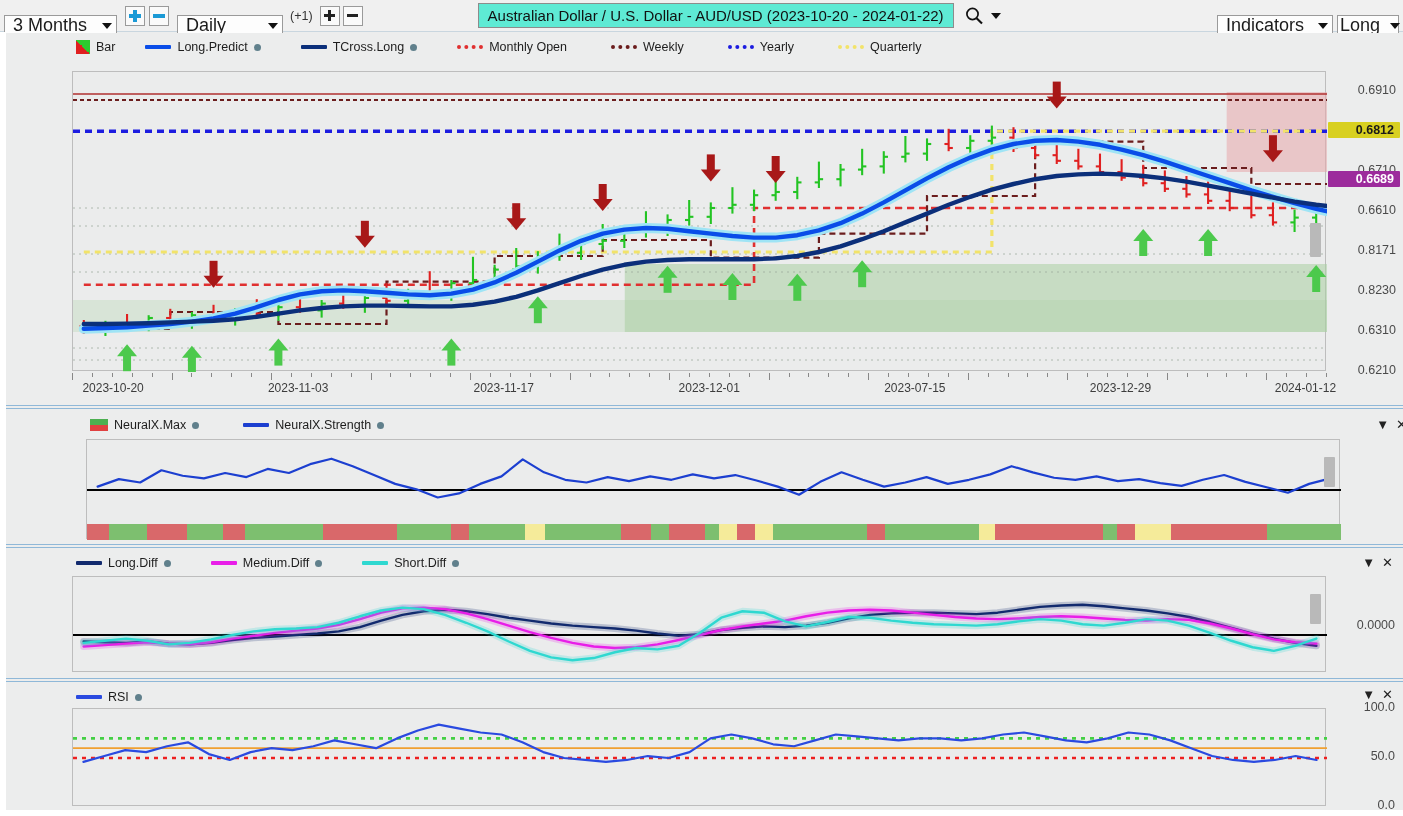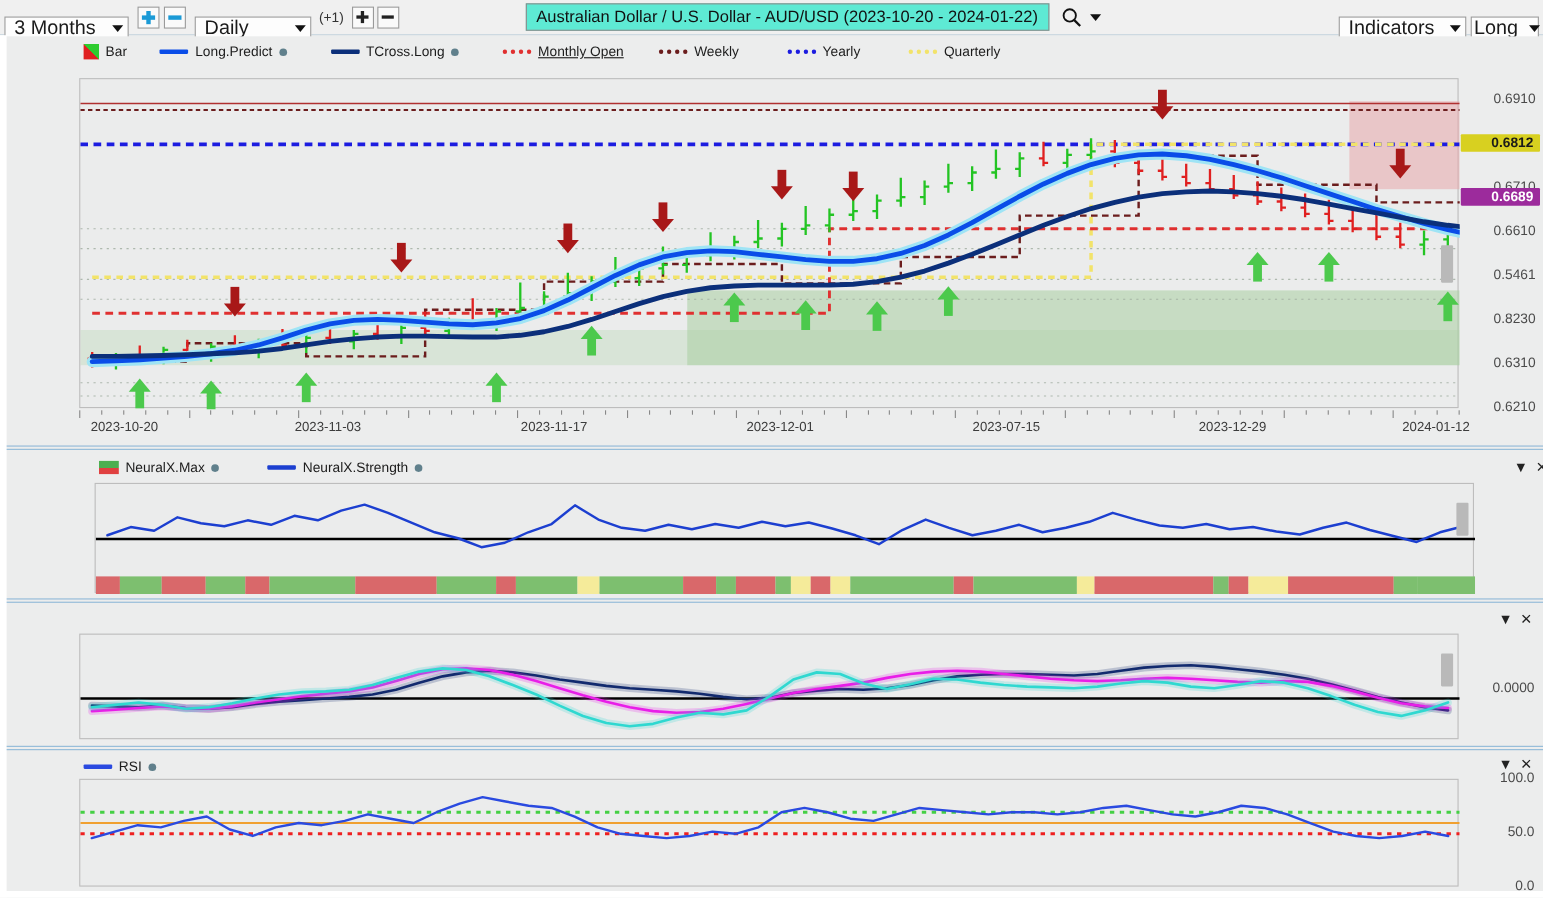--- a/index.html
+++ b/index.html
@@ -129,21 +129,21 @@
         <div class="lg-item" style="margin-right: 18px;">
           <span class="sw sw-line" style="background: rgb(10, 77, 232);"></span>
           <span>Long.Predict</span>
           <span class="dot"></span>
         </div>
         <div class="lg-item" style="margin-right: 18px;">
           <span class="sw sw-line" style="background: rgb(11, 47, 122);"></span>
           <span>TCross.Long</span>
           <span class="dot"></span>
         </div>
-        <div class="lg-item" style="margin-right: 10px; text-decoration: underline;">
+        <div class="lg-item" style="margin-right: 22px;">
           <span class="sw sw-dash" style="border-top-color: rgb(224, 48, 48);"></span>
           <span>Monthly Open</span>
         </div>
         <div class="lg-item" style="margin-right: 22px;">
           <span class="sw sw-dash" style="border-top-color: rgb(107, 29, 29);"></span>
           <span>Weekly</span>
         </div>
         <div class="lg-item" style="margin-right: 22px;">
           <span class="sw sw-dash" style="border-top-color: rgb(28, 28, 224);"></span>
           <span>Yearly</span>
@@ -431,21 +431,21 @@
           </g>
         </svg>
     </div>
     <div class="scroll-thumb" style="left:1310px; top:190px; height:34px;"></div>
     <div id="main-yaxis">
         <div class="axis-lbl" style="left: 1330px; width: 66px; top: 50px;">0.6910</div>
         <div class="axis-lbl hl" style="left: 1328px; width: 72px; top: 89.2px; background: rgb(216, 208, 32); color: rgb(26, 26, 26);">0.6812</div>
         <div class="axis-lbl" style="left: 1330px; width: 66px; top: 130px;">0.6710</div>
         <div class="axis-lbl hl" style="left: 1328px; width: 72px; top: 138.4px; background: rgb(156, 43, 156); color: rgb(255, 255, 255);">0.6689</div>
         <div class="axis-lbl" style="left: 1330px; width: 66px; top: 170px;">0.6610</div>
-        <div class="axis-lbl" style="left: 1330px; width: 66px; top: 210px;">0.5461</div>
+        <div class="axis-lbl" style="left: 1330px; width: 66px; top: 210px;">0.8171</div>
         <div class="axis-lbl" style="left: 1330px; width: 66px; top: 250px;">0.8230</div>
         <div class="axis-lbl" style="left: 1330px; width: 66px; top: 290px;">0.6310</div>
         <div class="axis-lbl" style="left: 1330px; width: 66px; top: 330px;">0.6210</div>
       </div>
     <div id="main-xaxis">
         <div class="xtick-lbl" style="left: 113.115px; top: 348px;">2023-10-20</div>
         <div class="xtick-lbl" style="left: 298.131px; top: 348px;">2023-11-03</div>
         <div class="xtick-lbl" style="left: 503.705px; top: 348px;">2023-11-17</div>
         <div class="xtick-lbl" style="left: 709.279px; top: 348px;">2023-12-01</div>
         <div class="xtick-lbl" style="left: 914.852px; top: 348px;">2023-07-15</div>
@@ -573,20 +573,37 @@
     </div>
     <div class="scroll-thumb" style="left:1310px; top:46px; height:30px;"></div>
     <div class="pnl-ctl" style="right:10px; top:6px;">
       <span>▼</span>
       <span>✕</span>
     </div>
   </div>
 
   <div class="panel-sep" style="top:544px;"></div>
   <div class="panel" id="df-panel" style="top:550px; width:1403px; height:128px;">
+    <div class="legend" id="df-legend" style="left:76px; top:6px;">
+        <div class="lg-item" style="margin-right: 18px;">
+          <span class="sw sw-line" style="background: rgb(18, 42, 110);"></span>
+          <span>Long.Diff</span>
+          <span class="dot"></span>
+        </div>
+        <div class="lg-item" style="margin-right: 18px;">
+          <span class="sw sw-line" style="background: rgb(232, 30, 232);"></span>
+          <span>Medium.Diff</span>
+          <span class="dot"></span>
+        </div>
+        <div class="lg-item" style="margin-right: 0px;">
+          <span class="sw sw-line" style="background: rgb(47, 216, 208);"></span>
+          <span>Short.Diff</span>
+          <span class="dot"></span>
+        </div>
+      </div>
     <div class="axis-lbl" style="right:8px; top:68px; width:70px;">0.0000</div>
     <div class="plot" id="df-plot" style="left:72px; top:26px; width:1254px; height:96px;">
       <svg id="df-svg" width="1254" height="96" viewBox="0 0 1254 96" style="display:block">
           <line x1="0" y1="58" x2="1254" y2="58" stroke="#000" stroke-width="2.2"></line>
           <polyline points="10.627118644067796,64.48 31.881355932203387,65.2 53.135593220338976,65.92 74.38983050847457,64.48 95.64406779661016,66.64 116.89830508474576,67.36 138.15254237288136,65.92 159.40677966101694,63.04 180.66101694915253,60.88 201.9152542372881,59.44 223.16949152542372,58 244.4237288135593,56.56 265.6779661016949,54.4 286.9322033898305,50.08 308.18644067796606,43.6 329.44067796610165,37.839999999999996 350.6949152542373,34.239999999999995 371.9491525423729,32.8 393.20338983050846,34.239999999999995 414.45762711864404,37.120000000000005 435.7118644067796,40.72 456.9661016949152,43.6 478.2203389830508,46.480000000000004 499.4745762711864,48.64 520.728813559322,50.08 541.9830508474575,51.52 563.2372881355932,53.68 584.4915254237287,56.56 605.7457627118644,58.72 627,57.28 648.2542372881355,52.96 669.5084745762712,50.8 690.7627118644067,49.36 712.0169491525423,50.08 733.2711864406779,48.64 754.5254237288135,45.76 775.7796610169491,41.44 797.0338983050847,37.839999999999996 818.2881355932203,36.400000000000006 839.5423728813558,35.68 860.7966101694915,35.68 882.050847457627,36.400000000000006 903.3050847457627,37.120000000000005 924.5593220338982,35.68 945.8135593220338,32.8 967.0677966101695,29.919999999999998 988.322033898305,28.48 1009.5762711864406,27.76 1030.8305084745762,29.2 1052.0847457627117,31.36 1073.3389830508474,33.519999999999996 1094.593220338983,36.400000000000006 1115.8474576271185,40 1137.1016949152543,45.04 1158.3559322033898,50.8 1179.6101694915253,56.56 1200.8644067796608,61.6 1222.1186440677966,65.92 1243.3728813559321,68.8" fill="none" stroke="#122a6e" stroke-width="7" stroke-linejoin="round" stroke-linecap="round" opacity="0.22"></polyline>
           <polyline points="10.627118644067796,64.48 31.881355932203387,65.2 53.135593220338976,65.92 74.38983050847457,64.48 95.64406779661016,66.64 116.89830508474576,67.36 138.15254237288136,65.92 159.40677966101694,63.04 180.66101694915253,60.88 201.9152542372881,59.44 223.16949152542372,58 244.4237288135593,56.56 265.6779661016949,54.4 286.9322033898305,50.08 308.18644067796606,43.6 329.44067796610165,37.839999999999996 350.6949152542373,34.239999999999995 371.9491525423729,32.8 393.20338983050846,34.239999999999995 414.45762711864404,37.120000000000005 435.7118644067796,40.72 456.9661016949152,43.6 478.2203389830508,46.480000000000004 499.4745762711864,48.64 520.728813559322,50.08 541.9830508474575,51.52 563.2372881355932,53.68 584.4915254237287,56.56 605.7457627118644,58.72 627,57.28 648.2542372881355,52.96 669.5084745762712,50.8 690.7627118644067,49.36 712.0169491525423,50.08 733.2711864406779,48.64 754.5254237288135,45.76 775.7796610169491,41.44 797.0338983050847,37.839999999999996 818.2881355932203,36.400000000000006 839.5423728813558,35.68 860.7966101694915,35.68 882.050847457627,36.400000000000006 903.3050847457627,37.120000000000005 924.5593220338982,35.68 945.8135593220338,32.8 967.0677966101695,29.919999999999998 988.322033898305,28.48 1009.5762711864406,27.76 1030.8305084745762,29.2 1052.0847457627117,31.36 1073.3389830508474,33.519999999999996 1094.593220338983,36.400000000000006 1115.8474576271185,40 1137.1016949152543,45.04 1158.3559322033898,50.8 1179.6101694915253,56.56 1200.8644067796608,61.6 1222.1186440677966,65.92 1243.3728813559321,68.8" fill="none" stroke="#122a6e" stroke-width="2.4" stroke-linejoin="round" stroke-linecap="round"></polyline>
           <polyline points="10.627118644067796,69.52 31.881355932203387,68.08 53.135593220338976,66.64 74.38983050847457,65.2 95.64406779661016,66.64 116.89830508474576,67.36 138.15254237288136,65.2 159.40677966101694,61.6 180.66101694915253,58.72 201.9152542372881,55.84 223.16949152542372,53.68 244.4237288135593,51.52 265.6779661016949,47.92 286.9322033898305,42.16 308.18644067796606,35.68 329.44067796610165,31.36 350.6949152542373,30.64 371.9491525423729,32.08 393.20338983050846,36.400000000000006 414.45762711864404,42.16 435.7118644067796,48.64 456.9661016949152,55.12 478.2203389830508,60.88 499.4745762711864,65.92 520.728813559322,69.52 541.9830508474575,70.96 563.2372881355932,70.24 584.4915254237287,67.36 605.7457627118644,63.04 627,58 648.2542372881355,52.96 669.5084745762712,49.36 690.7627118644067,46.480000000000004 712.0169491525423,43.6 733.2711864406779,39.28 754.5254237288135,35.68 775.7796610169491,33.519999999999996 797.0338983050847,32.8 818.2881355932203,33.519999999999996 839.5423728813558,35.68 860.7966101694915,37.839999999999996 882.050847457627,40 903.3050847457627,41.44 924.5593220338982,42.16 945.8135593220338,41.44 967.0677966101695,40 988.322033898305,39.28 1009.5762711864406,40 1030.8305084745762,41.44 1052.0847457627117,42.88 1073.3389830508474,43.6 1094.593220338983,42.16 1115.8474576271185,42.88 1137.1016949152543,46.480000000000004 1158.3559322033898,51.52 1179.6101694915253,57.28 1200.8644067796608,62.32 1222.1186440677966,65.2 1243.3728813559321,66.64" fill="none" stroke="#e81ee8" stroke-width="7" stroke-linejoin="round" stroke-linecap="round" opacity="0.22"></polyline>
           <polyline points="10.627118644067796,69.52 31.881355932203387,68.08 53.135593220338976,66.64 74.38983050847457,65.2 95.64406779661016,66.64 116.89830508474576,67.36 138.15254237288136,65.2 159.40677966101694,61.6 180.66101694915253,58.72 201.9152542372881,55.84 223.16949152542372,53.68 244.4237288135593,51.52 265.6779661016949,47.92 286.9322033898305,42.16 308.18644067796606,35.68 329.44067796610165,31.36 350.6949152542373,30.64 371.9491525423729,32.08 393.20338983050846,36.400000000000006 414.45762711864404,42.16 435.7118644067796,48.64 456.9661016949152,55.12 478.2203389830508,60.88 499.4745762711864,65.92 520.728813559322,69.52 541.9830508474575,70.96 563.2372881355932,70.24 584.4915254237287,67.36 605.7457627118644,63.04 627,58 648.2542372881355,52.96 669.5084745762712,49.36 690.7627118644067,46.480000000000004 712.0169491525423,43.6 733.2711864406779,39.28 754.5254237288135,35.68 775.7796610169491,33.519999999999996 797.0338983050847,32.8 818.2881355932203,33.519999999999996 839.5423728813558,35.68 860.7966101694915,37.839999999999996 882.050847457627,40 903.3050847457627,41.44 924.5593220338982,42.16 945.8135593220338,41.44 967.0677966101695,40 988.322033898305,39.28 1009.5762711864406,40 1030.8305084745762,41.44 1052.0847457627117,42.88 1073.3389830508474,43.6 1094.593220338983,42.16 1115.8474576271185,42.88 1137.1016949152543,46.480000000000004 1158.3559322033898,51.52 1179.6101694915253,57.28 1200.8644067796608,62.32 1222.1186440677966,65.2 1243.3728813559321,66.64" fill="none" stroke="#e81ee8" stroke-width="2.4" stroke-linejoin="round" stroke-linecap="round"></polyline>
           <polyline points="10.627118644067796,65.92 31.881355932203387,63.76 53.135593220338976,61.6 74.38983050847457,63.76 95.64406779661016,67.36 116.89830508474576,65.92 138.15254237288136,62.32 159.40677966101694,58 180.66101694915253,54.4 201.9152542372881,52.24 223.16949152542372,51.52 244.4237288135593,50.08 265.6779661016949,45.76 286.9322033898305,39.28 308.18644067796606,33.519999999999996 329.44067796610165,30.64 350.6949152542373,32.08 371.9491525423729,37.839999999999996 393.20338983050846,45.76 414.45762711864404,54.4 435.7118644067796,64.48 456.9661016949152,73.84 478.2203389830508,80.32 499.4745762711864,83.2 520.728813559322,81.03999999999999 541.9830508474575,75.28 563.2372881355932,70.96 584.4915254237287,72.4 605.7457627118644,68.8 627,55.84 648.2542372881355,40.72 669.5084745762712,34.239999999999995 690.7627118644067,35.68 712.0169491525423,44.32 733.2711864406779,49.36 754.5254237288135,45.04 775.7796610169491,40 797.0338983050847,40.72 818.2881355932203,43.6 839.5423728813558,45.76 860.7966101694915,47.2 882.050847457627,47.92 903.3050847457627,48.64 924.5593220338982,47.2 945.8135593220338,44.32 967.0677966101695,42.16 988.322033898305,43.6 1009.5762711864406,47.2 1030.8305084745762,48.64 1052.0847457627117,45.76 1073.3389830508474,42.16 1094.593220338983,43.6 1115.8474576271185,48.64 1137.1016949152543,55.84 1158.3559322033898,63.76 1179.6101694915253,70.24 1200.8644067796608,73.84 1222.1186440677966,68.8 1243.3728813559321,61.6" fill="none" stroke="#2fd8d0" stroke-width="7" stroke-linejoin="round" stroke-linecap="round" opacity="0.22"></polyline>
           <polyline points="10.627118644067796,65.92 31.881355932203387,63.76 53.135593220338976,61.6 74.38983050847457,63.76 95.64406779661016,67.36 116.89830508474576,65.92 138.15254237288136,62.32 159.40677966101694,58 180.66101694915253,54.4 201.9152542372881,52.24 223.16949152542372,51.52 244.4237288135593,50.08 265.6779661016949,45.76 286.9322033898305,39.28 308.18644067796606,33.519999999999996 329.44067796610165,30.64 350.6949152542373,32.08 371.9491525423729,37.839999999999996 393.20338983050846,45.76 414.45762711864404,54.4 435.7118644067796,64.48 456.9661016949152,73.84 478.2203389830508,80.32 499.4745762711864,83.2 520.728813559322,81.03999999999999 541.9830508474575,75.28 563.2372881355932,70.96 584.4915254237287,72.4 605.7457627118644,68.8 627,55.84 648.2542372881355,40.72 669.5084745762712,34.239999999999995 690.7627118644067,35.68 712.0169491525423,44.32 733.2711864406779,49.36 754.5254237288135,45.04 775.7796610169491,40 797.0338983050847,40.72 818.2881355932203,43.6 839.5423728813558,45.76 860.7966101694915,47.2 882.050847457627,47.92 903.3050847457627,48.64 924.5593220338982,47.2 945.8135593220338,44.32 967.0677966101695,42.16 988.322033898305,43.6 1009.5762711864406,47.2 1030.8305084745762,48.64 1052.0847457627117,45.76 1073.3389830508474,42.16 1094.593220338983,43.6 1115.8474576271185,48.64 1137.1016949152543,55.84 1158.3559322033898,63.76 1179.6101694915253,70.24 1200.8644067796608,73.84 1222.1186440677966,68.8 1243.3728813559321,61.6" fill="none" stroke="#2fd8d0" stroke-width="2.4" stroke-linejoin="round" stroke-linecap="round"></polyline>

